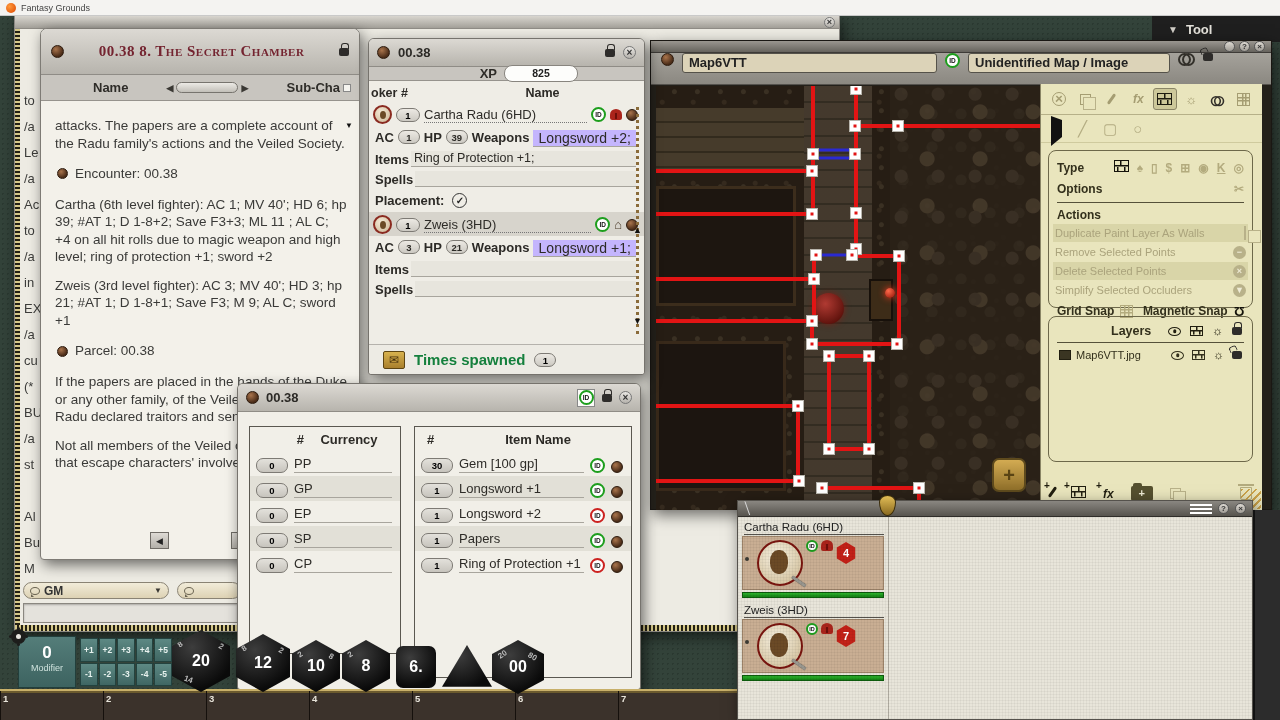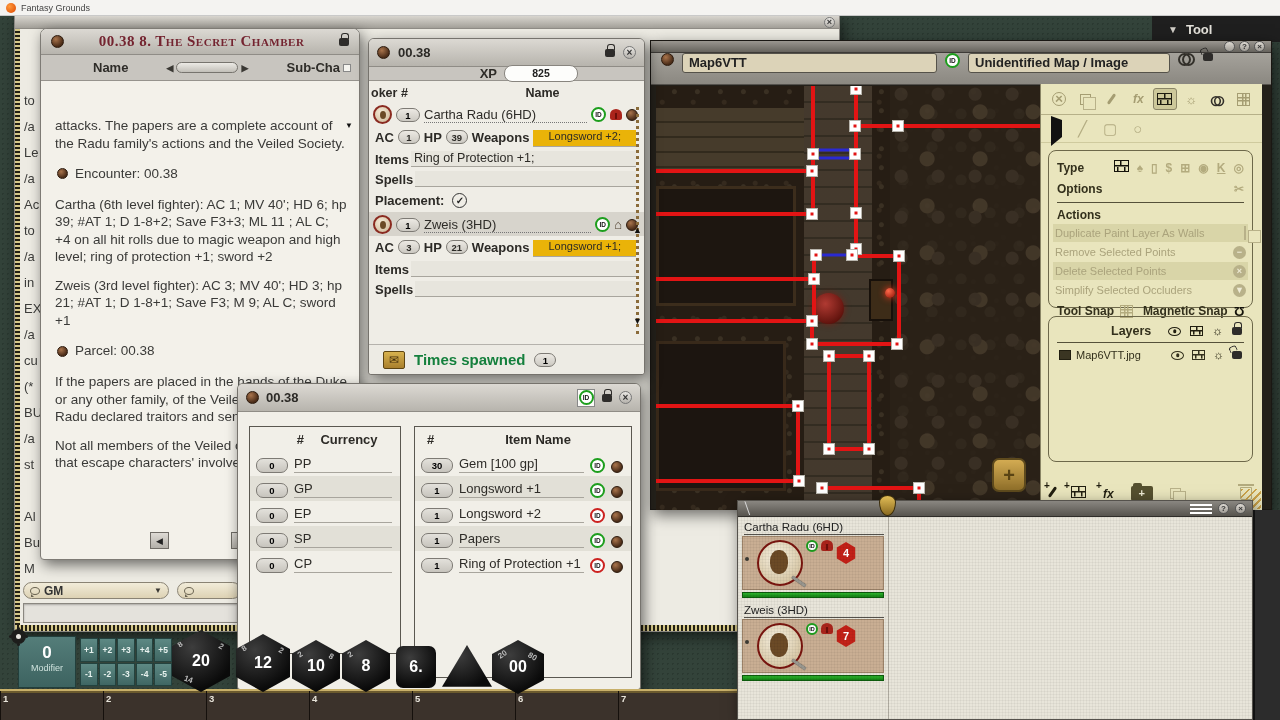--- a/index.html
+++ b/index.html
@@ -34,21 +34,21 @@
 .zipv{position:absolute;left:0;top:13px;bottom:0;width:5px;background:repeating-linear-gradient(#d6c989 0 2px,#232014 2px 4px)}
 .ziph{position:absolute;left:0;right:0;bottom:0;height:6px;background:repeating-linear-gradient(90deg,#d6c989 0 2px,#232014 2px 4px)}
 .frag{position:absolute;left:9px;top:72px;width:34px;font-size:13px;color:#3c3c3a;line-height:26px;white-space:pre}
 .chatctrl{position:absolute;left:8px;bottom:32px;display:flex;gap:8px}
 .cpill{height:17px;background:linear-gradient(#f2ecd9,#ddd2b4);border:1px solid #8a8374;border-radius:9px;display:flex;align-items:center;font-size:12px;font-weight:bold;color:#333;padding:0 6px;gap:4px}
 .bub{display:inline-block;width:10px;height:8px;border:1.5px solid #6b6452;border-radius:50%;position:relative}
 .bub::after{content:'';position:absolute;left:0;bottom:-3px;border-left:3px solid #6b6452;border-top:3px solid transparent}
 .chatin{position:absolute;left:8px;bottom:8px;width:215px;height:20px;background:#e4e2dc;border:1px solid #8a8780;box-shadow:inset 0 1px 2px rgba(0,0,0,.25)}
 
 #story{left:40px;top:28px;width:320px;height:532px;z-index:3;background:#f3f1ea;border:1px solid #7e7b75;border-radius:7px 7px 4px 4px}
-#story .tbar{height:26px;border-radius:6px 6px 0 0;padding:8px 10px;gap:8px}
+#story .tbar{height:46px;border-radius:6px 6px 0 0;padding:8px 10px;gap:8px}
 .stitle{flex:1;text-align:center;font-family:"Liberation Serif",serif;font-variant:small-caps;font-weight:bold;font-size:15px;letter-spacing:.5px;color:#742430}
 .snav{height:26px;background:#c8c5bf;border-bottom:1px solid #96938d;display:flex;align-items:center;padding:0 8px;font-size:13px;font-weight:bold;color:#2e2c28}
 .slider{flex:1;display:flex;align-items:center;justify-content:center;gap:3px}
 .slidepill{width:62px;height:11px;border-radius:6px;background:linear-gradient(#eceae5,#c2bfb8);border:1px solid #77746e}
 .arr{font-size:9px;color:#3a3833}
 .subbox{width:8px;height:8px;background:#f5f4ef;border:1px solid #888;margin-left:3px}
 #story-content{position:absolute;left:14px;right:12px;top:88px;font-size:13.5px;line-height:1.3;color:#3a3a38}
 .story-p{margin-bottom:11px}
 .story-b{display:flex;align-items:center;gap:7px;margin:13px 0 13px 2px}
 .story-b .orb{width:11px;height:11px}
@@ -68,21 +68,21 @@
 .enc-name-row{display:flex;align-items:center;gap:4px;padding:3px 6px 2px 4px}
 .enc-name-row.band{background:#d7d4cc}
 .tok{width:19px;height:19px;border-radius:50%;background:radial-gradient(circle at 40% 35%,#f4ead6,#cbb493);border:2px solid #8a2a20;position:relative;flex:none}
 .tok::after{content:'';position:absolute;left:5px;top:4px;width:6px;height:8px;background:#6b4a26;border-radius:50%}
 .cpilln{width:24px;height:14px;border-radius:7px;background:linear-gradient(#ece9e3,#ccc9c2);border:1px solid #7d7a74;font-size:9.5px;font-weight:bold;text-align:center;line-height:13px;flex:none}
 .ename{flex:1;font-size:13px;color:#2e2c28;border-bottom:1px dotted #777;white-space:nowrap;overflow:hidden}
 .ihouse{font-size:13px;color:#4a3category:#4a3a28;line-height:12px}
 .ihouse{font-size:13px;color:#4a3a28;line-height:12px}
 .enc-stats{display:flex;align-items:flex-start;gap:4px;padding:4px 8px 0 6px;font-size:13px;font-weight:bold;color:#2c2a26}
 .statpill{min-width:22px;height:14px;border-radius:7px;background:linear-gradient(#ece9e3,#ccc9c2);border:1px solid #7d7a74;font-size:9.5px;font-weight:bold;text-align:center;line-height:13px;padding:0 3px}
-.wval{flex:1;font-weight:normal;font-size:11px;background:#eab308;border-bottom:1px solid #a8a59d;min-height:17px;text-align:center}
+.wval{flex:1;font-weight:normal;font-size:14px;background:#c4b5fd;border-bottom:1px solid #a8a59d;min-height:17px;text-align:center}
 .frow{display:flex;align-items:flex-end;gap:2px;padding:4px 8px 0 6px;font-size:13px;font-weight:bold;color:#2c2a26}
 .fval{flex:1;font-weight:normal;font-size:12.5px;background:#e7e5dd;border-bottom:1px solid #a8a59d;min-height:16px;padding-left:3px}
 .placerow{display:flex;align-items:center;gap:8px;padding:6px 8px 4px 6px;font-size:13px;font-weight:bold;color:#2c2a26}
 .espawn{position:absolute;left:0;right:0;bottom:0;height:30px;border-top:1px solid #b5b2ac;display:flex;align-items:center;gap:9px;padding-left:14px;background:#edebe4;border-radius:0 0 3px 3px}
 .env{width:22px;height:18px;background:linear-gradient(#d8b24e,#a97f2c);border:1px solid #5e4512;border-radius:2px;color:#4a330e;font-size:12px;text-align:center;line-height:16px}
 .espawn .lbl{font-size:15px;font-weight:bold;color:#15803d}
 .rope{position:absolute;right:5px;top:68px;bottom:40px;border-left:3px dotted #8a6b3a}
 .rope i{position:absolute;left:-6px;font-style:normal;font-size:9px;color:#111}
 
 #parcel{left:237px;top:383px;width:404px;height:307px;z-index:5;background:#f1efe8;border:1px solid #76736d;border-radius:6px 6px 3px 3px}
@@ -628,21 +628,21 @@
           </span>
         </div>
         <div class="actrow">
           <span class="txt">Simplify Selected Occluders</span>
           <span>
             <span class="ic-circle">▼</span>
           </span>
         </div>
       </div>
     <div class="snaprow">
-      <span>Tool Snap</span>
+      <span>Grid Snap</span>
       <span class="igrid faded"></span>
       <span style="margin-left:auto">Magnetic Snap</span>
       <span class="imagnet">Ω</span>
     </div>
   </div>
   <div class="pbox2" id="layersbox">
     <div class="lhead">
       <span class="t">Layers</span>
       <span class="ics">
         <span class="ieye"></span>

